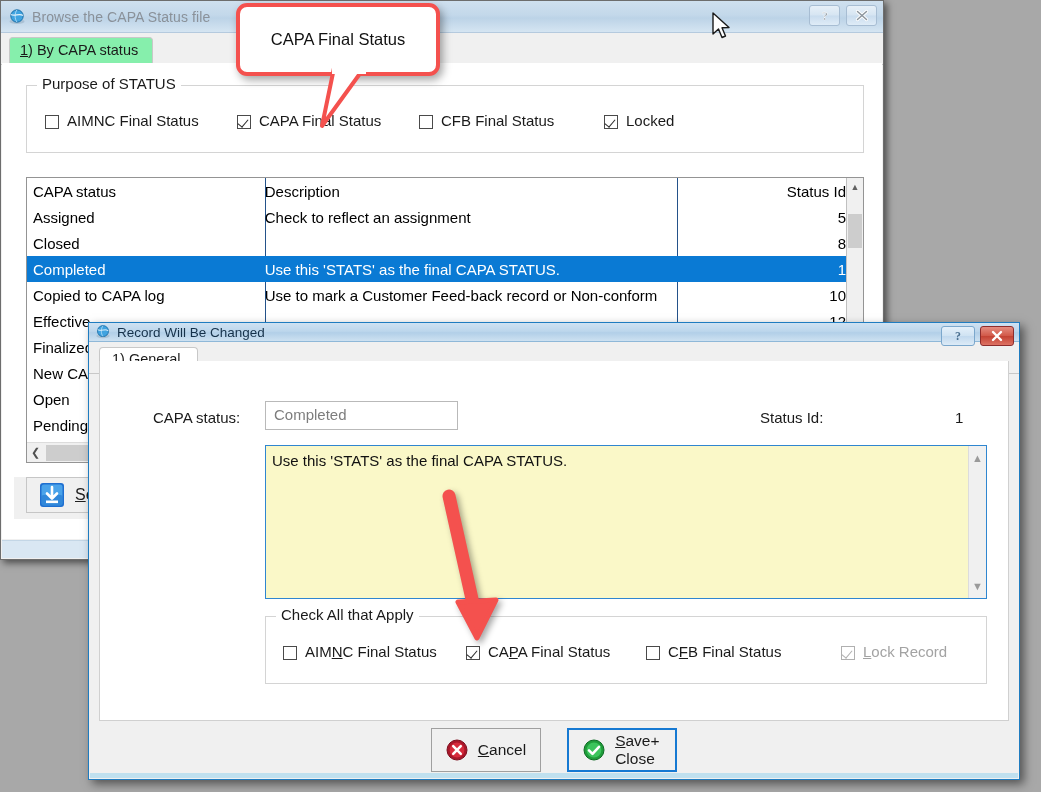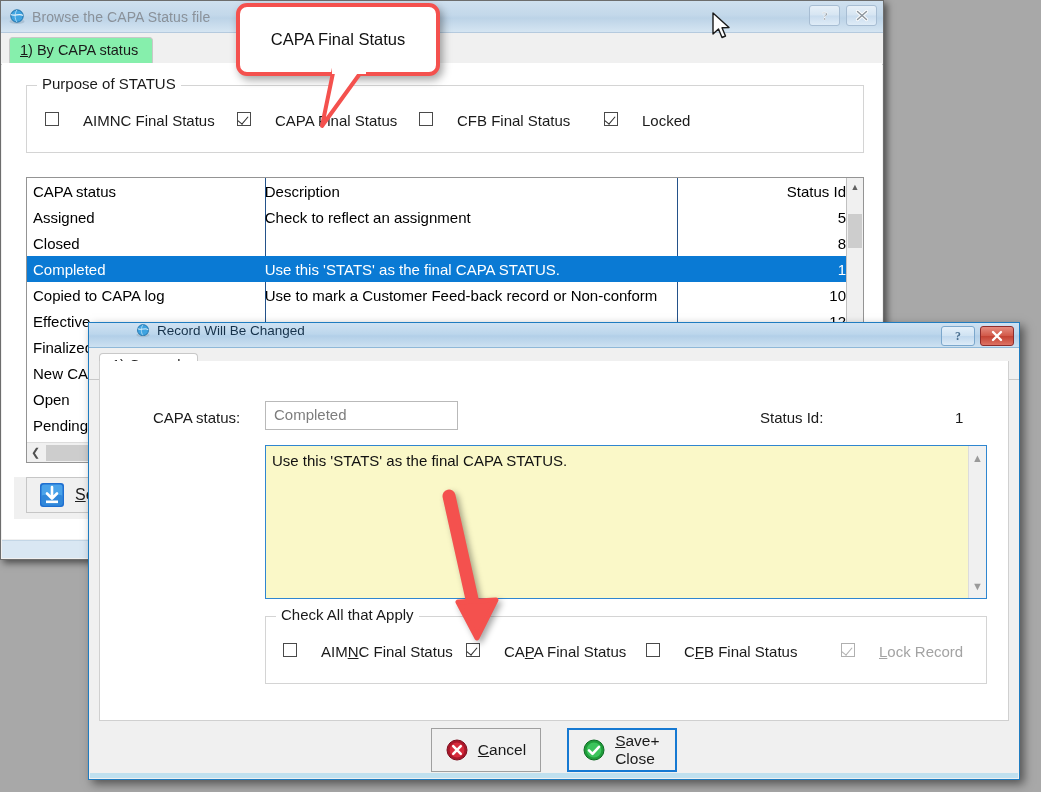--- a/index.html
+++ b/index.html
@@ -79,21 +79,21 @@
     position: absolute;
     border: 1px solid #d4d4d4;
   }
   .groupbox > .gb-legend {
     position: absolute; top: -11px; left: 10px;
     background: #ffffff; padding: 0 5px;
     font-size: 15px; color: #1a1a1a;
   }
 
   
-  .cbrow { position: absolute; display: flex; align-items: flex-start; gap: 16px; }
+  .cbrow { position: absolute; display: flex; align-items: flex-end; }
   .cb {
     width: 14px; height: 14px; border: 1px solid #4a4a4a;
     background: #ffffff; display: inline-block; position: relative;
     flex: 0 0 auto; margin-right: 8px;
   }
   .cb.checked::after {
     content: ""; position: absolute; left: 2px; top: 1px;
     width: 5px; height: 9px;
     border: solid #2b2b2b; border-width: 0 1.6px 1.6px 0;
     transform: rotate(40deg);
@@ -169,25 +169,24 @@
   }
 
   
   .dialog {
     position: absolute; left: 88px; top: 322px; width: 932px; height: 458px;
     background: #f0f0f0;
     border: 1px solid #1f7cc0;
     box-shadow: 4px 4px 9px rgba(0,0,0,0.5);
   }
   .dlg-titlebar {
-    position: relative; height: 25px;
+    position: relative; height: 19px;
     background: linear-gradient(to bottom, #cfe2f2 0%, #bcd6ec 46%, #b2cfe8 54%, #cde1f1 100%);
-    display: flex; align-items: flex-start;
+    display: flex; align-items: center;
     border-bottom: 1px solid #8fb8d8;
-    padding-left: 40px;
   }
   .dlg-title { font-size: 13.5px; color: #15314a; }
   .dlg-buttons { position: absolute; right: 5px; top: 3px; display: flex; gap: 5px; }
   .dlg-btn {
     width: 34px; height: 20px; border-radius: 3px;
     display: flex; align-items: center; justify-content: center;
     font-size: 13px; font-weight: bold;
   }
   .dlg-btn.help {
     border: 1px solid #7ba7cc; color: #3b5e7e;

